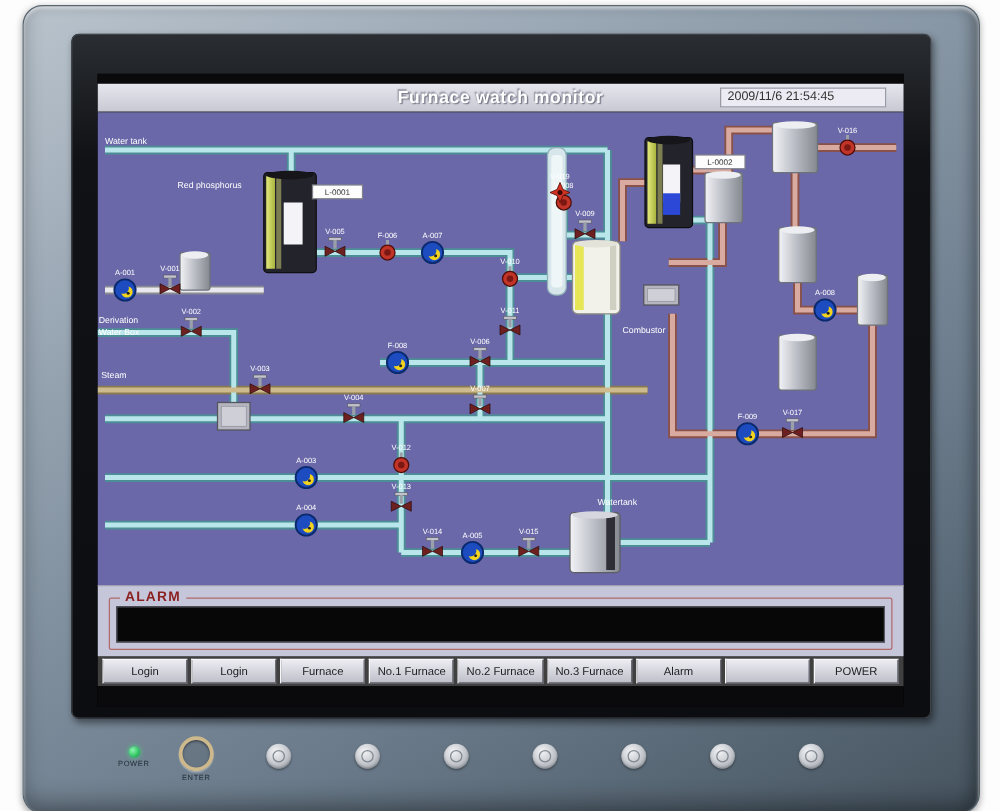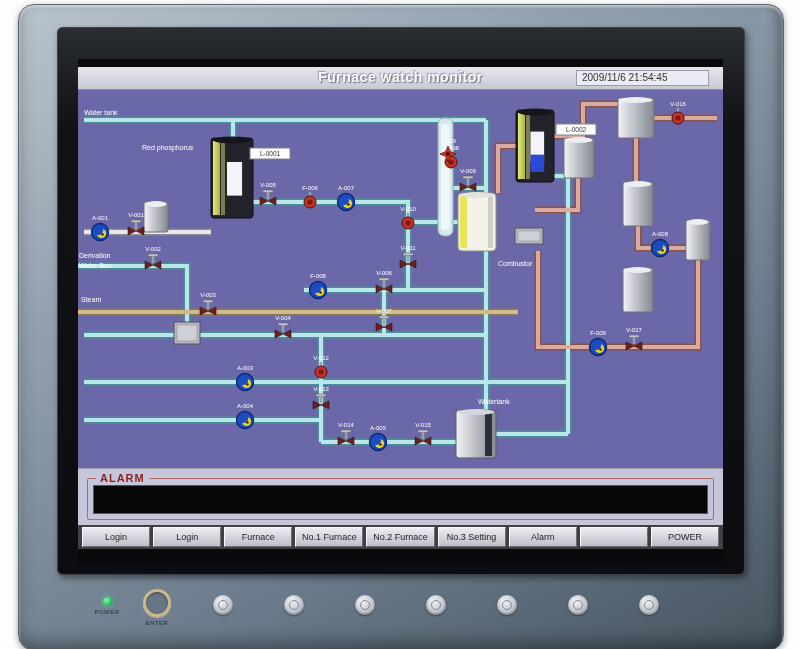--- a/index.html
+++ b/index.html
@@ -422,21 +422,21 @@
           <span class="alarm-legend">ALARM</span>
           <div class="alarm-black"></div>
         </div>
       </div>
       <div class="btnrow" id="btnrow">
           <div class="scr-btn">Login</div>
           <div class="scr-btn">Login</div>
           <div class="scr-btn">Furnace</div>
           <div class="scr-btn">No.1 Furnace</div>
           <div class="scr-btn">No.2 Furnace</div>
-          <div class="scr-btn">No.3 Setting</div>
+          <div class="scr-btn">No.3 Furnace</div>
           <div class="scr-btn">Alarm</div>
           <div class="scr-btn"></div>
           <div class="scr-btn">POWER</div>
         </div>
       <div class="bottom-strip"></div>
     </div>
   </div>
 
   <div class="led-wrap">
     <span class="led"></span>

